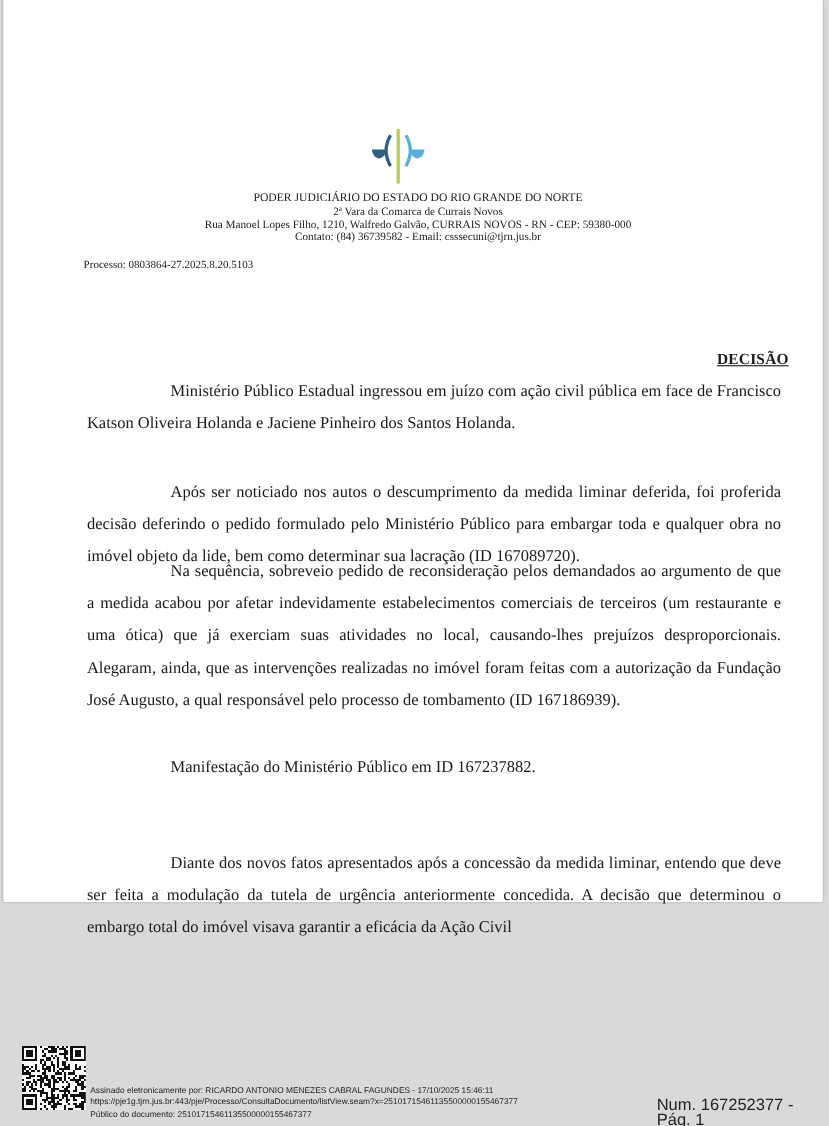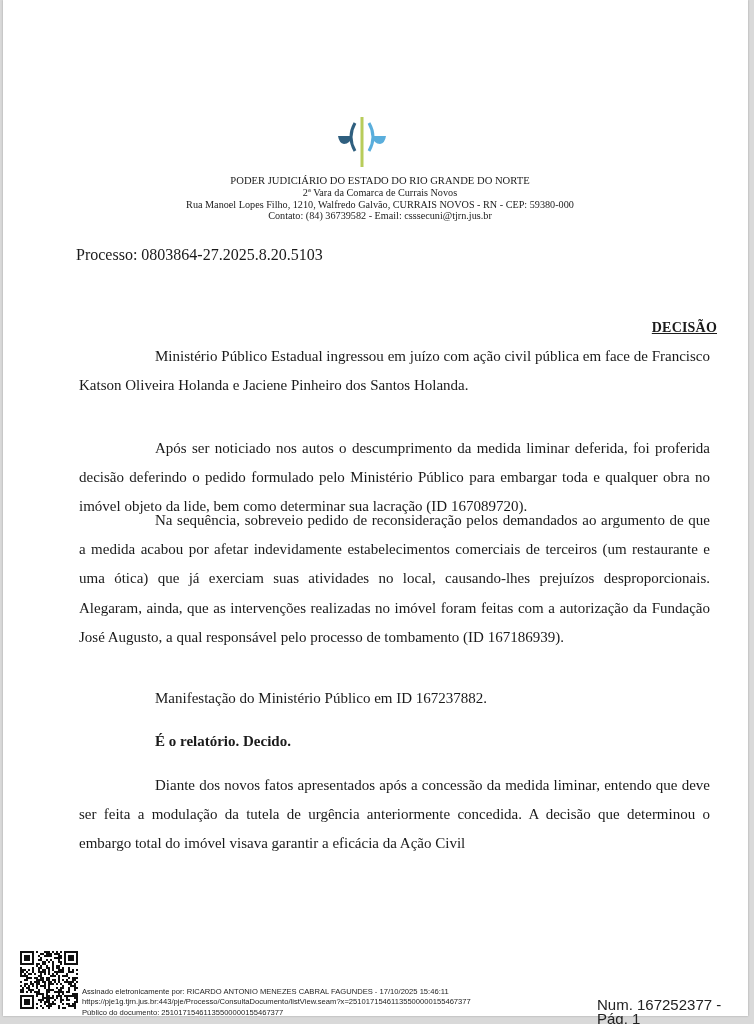--- a/index.html
+++ b/index.html
@@ -4,28 +4,28 @@
 <style>
   html, body { margin: 0; padding: 0; }
   body {
     width: 754px; height: 1024px; overflow: hidden;
     background: #d9d9d9;
     position: relative;
     font-family: "Liberation Serif", "DejaVu Serif", serif;
     color: #1a1a1a;
   }
   .page {
-    position: absolute; left: 3px; top: 0; width: 745px; height: 1016px;
+    position: absolute; left: 3px; top: 0; width: 745px; height: 820px;
     background: #ffffff;
     box-shadow: 0 0 2px rgba(0,0,0,0.25);
   }
   .logo { position: absolute; left: 331px; top: 117px; width: 56px; height: 50px; }
   .header { position: absolute; left: 0; top: 175px; width: 754px; text-align: center; font-size: 10.2px; line-height: 11.8px; }
   .header .org { font-size: 10.6px; }
-  .processo { position: absolute; left: 73px; top: 246px; font-size: 16px; }
+  .processo { position: absolute; left: 73px; top: 236px; font-size: 10px; }
   .title {
     position: absolute; left: 0; top: 320px; width: 714px; text-align: right;
     font-weight: bold; font-size: 14px; text-decoration: underline; letter-spacing: 0.2px;
   }
   .para {
     position: absolute; left: 76px; width: 631px;
     font-size: 15px; line-height: 29.2px; text-align: justify;
     text-align-last: left;
   }
   .para .indent { display: inline-block; width: 76px; }
@@ -71,21 +71,20 @@
   </div>
 
   <div class="processo">Processo: 0803864-27.2025.8.20.5103</div>
 
   <div class="title">DECISÃO</div>
 
   <div class="para p1"><span class="indent"></span><span>Ministério Público Estadual ingressou em juízo com ação civil pública em face de Francisco Katson Oliveira Holanda e Jaciene Pinheiro dos Santos Holanda.</span></div>
   <div class="para p2"><span class="indent"></span><span>Após ser noticiado nos autos o descumprimento da medida liminar deferida, foi proferida decisão deferindo o pedido formulado pelo Ministério Público para embargar toda e qualquer obra no imóvel objeto da lide, bem como determinar sua lacração (ID 167089720).</span></div>
   <div class="para p3"><span class="indent"></span><span>Na sequência, sobreveio pedido de reconsideração pelos demandados ao argumento de que a medida acabou por afetar indevidamente estabelecimentos comerciais de terceiros (um restaurante e uma ótica) que já exerciam suas atividades no local, causando-lhes prejuízos desproporcionais. Alegaram, ainda, que as intervenções realizadas no imóvel foram feitas com a autorização da Fundação José Augusto, a qual responsável pelo processo de tombamento (ID 167186939).</span></div>
   <div class="para p4"><span class="indent"></span><span>Manifestação do Ministério Público em ID 167237882.</span></div>
-  <div class="para p5 bold"><span class="indent"></span><span>É o relatório. Decido.</span></div>
   <div class="para p6"><span class="indent"></span><span>Diante dos novos fatos apresentados após a concessão da medida liminar, entendo que deve ser feita a modulação da tutela de urgência anteriormente concedida. A decisão que determinou o embargo total do imóvel visava garantir a eficácia da Ação Civil</span></div>
 
   <svg class="qr" viewBox="0 0 29 29" shape-rendering="crispEdges">
     <rect width="29" height="29" fill="#fff"></rect>
     <g fill="#111">
       <rect x="0" y="0" width="7" height="7"></rect>
         <rect x="1" y="1" width="5" height="5" fill="#fff"></rect>
         <rect x="2" y="2" width="3" height="3"></rect>
       <rect x="22" y="0" width="7" height="7"></rect>
         <rect x="23" y="1" width="5" height="5" fill="#fff"></rect>

